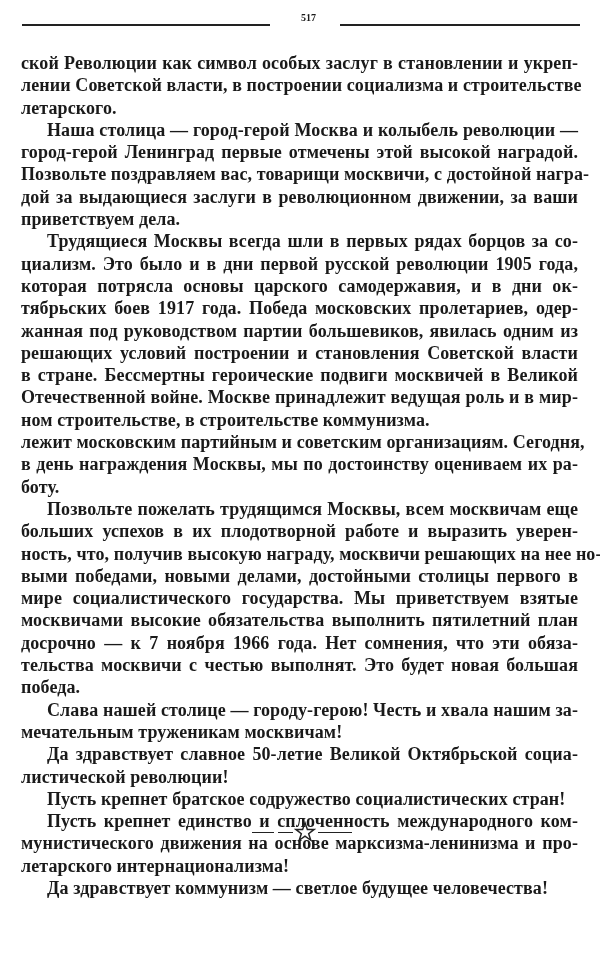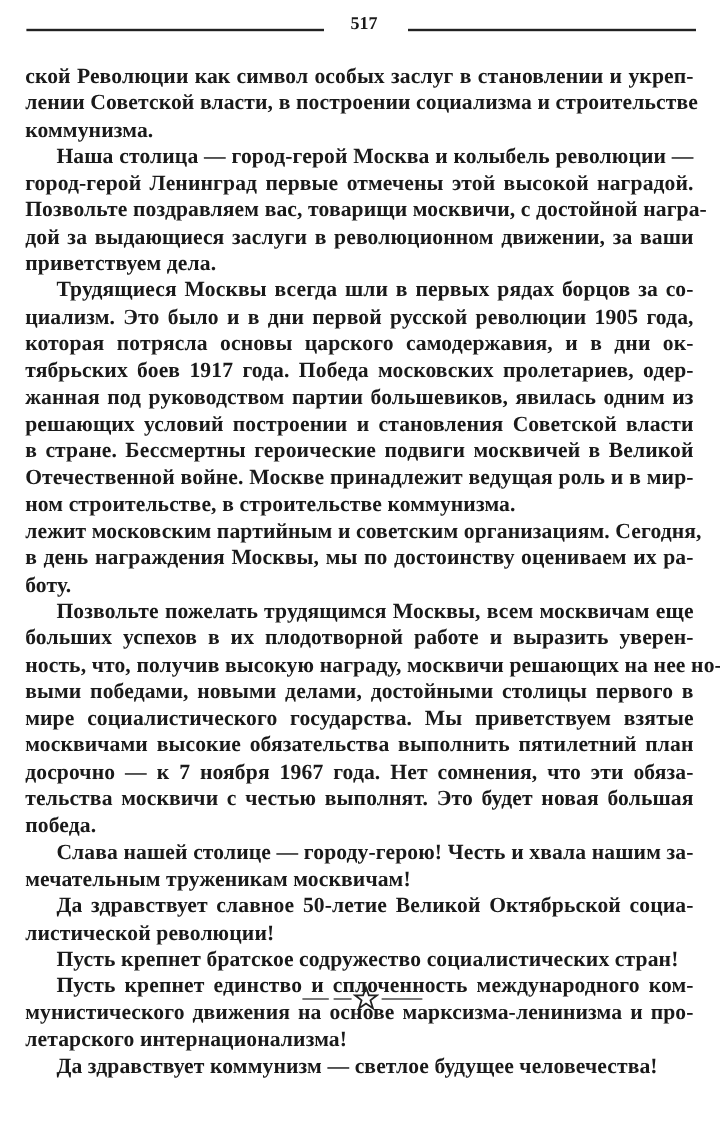--- a/index.html
+++ b/index.html
@@ -10,22 +10,22 @@
     }
     .header {
       position: absolute; top: 8px; left: 20px; width: 560px; height: 24px;
     }
     .header .rule {
       position: absolute; top: 16px; height: 0; border-top: 2px solid #222;
     }
     .header .rule.left { left: 2px; width: 248px; }
     .header .rule.right { left: 320px; width: 240px; }
     .header .page-num {
-      position: absolute; left: 272px; top: 4px; width: 44px; text-align: left;
-      font-size: 15px; font-weight: bold;
+      position: absolute; left: 252px; top: 4px; width: 44px; text-align: right;
+      font-size: 10px; font-weight: bold;
       font-family: "Liberation Serif", serif;
     }
     .text {
       position: absolute; top: 52px; left: 21px; width: 557px;
     }
     .line {
       display: block; height: 22.3px; line-height: 22.3px;
       font-size: 18px; font-weight: bold; white-space: nowrap;
       text-align: justify; text-align-last: justify;
       font-family: "Liberation Serif", serif;
@@ -48,21 +48,21 @@
 <div class="header">
   <div class="rule left"></div>
   <div class="page-num">517</div>
   <div class="rule right"></div>
 </div>
 
 <div class="text" id="body-text">
     <div>
       <span class="line">ской Революции как символ особых заслуг в становлении и укреп-</span>
       <span class="line">лении Советской власти, в построении социализма и строительстве</span>
-      <span class="line last">коммунизма.</span>
+      <span class="line last">летарского.</span>
     </div>
     <div>
       <span class="line indent">Наша столица — город-герой Москва и колыбель революции —</span>
       <span class="line">город-герой Ленинград первые отмечены этой высокой наградой.</span>
       <span class="line">Позвольте поздравляем вас, товарищи москвичи, с достойной награ-</span>
       <span class="line">дой за выдающиеся заслуги в революционном движении, за ваши</span>
       <span class="line last">приветствуем дела.</span>
     </div>
     <div>
       <span class="line indent">Трудящиеся Москвы всегда шли в первых рядах борцов за со-</span>
@@ -80,21 +80,21 @@
       <span class="line">в день награждения Москвы, мы по достоинству оцениваем их ра-</span>
       <span class="line last">боту.</span>
     </div>
     <div>
       <span class="line indent">Позвольте пожелать трудящимся Москвы, всем москвичам еще</span>
       <span class="line">больших успехов в их плодотворной работе и выразить уверен-</span>
       <span class="line">ность, что, получив высокую награду, москвичи решающих на нее но-</span>
       <span class="line">выми победами, новыми делами, достойными столицы первого в</span>
       <span class="line">мире социалистического государства. Мы приветствуем взятые</span>
       <span class="line">москвичами высокие обязательства выполнить пятилетний план</span>
-      <span class="line">досрочно — к 7 ноября 1967 года. Нет сомнения, что эти обяза-</span>
+      <span class="line">досрочно — к 7 ноября 1966 года. Нет сомнения, что эти обяза-</span>
       <span class="line">тельства москвичи с честью выполнят. Это будет новая большая</span>
       <span class="line last">победа.</span>
     </div>
     <div>
       <span class="line indent">Слава нашей столице — городу-герою! Честь и хвала нашим за-</span>
       <span class="line last">мечательным труженикам москвичам!</span>
     </div>
     <div>
       <span class="line indent">Да здравствует славное 50-летие Великой Октябрьской социа-</span>
       <span class="line last">листической революции!</span>

